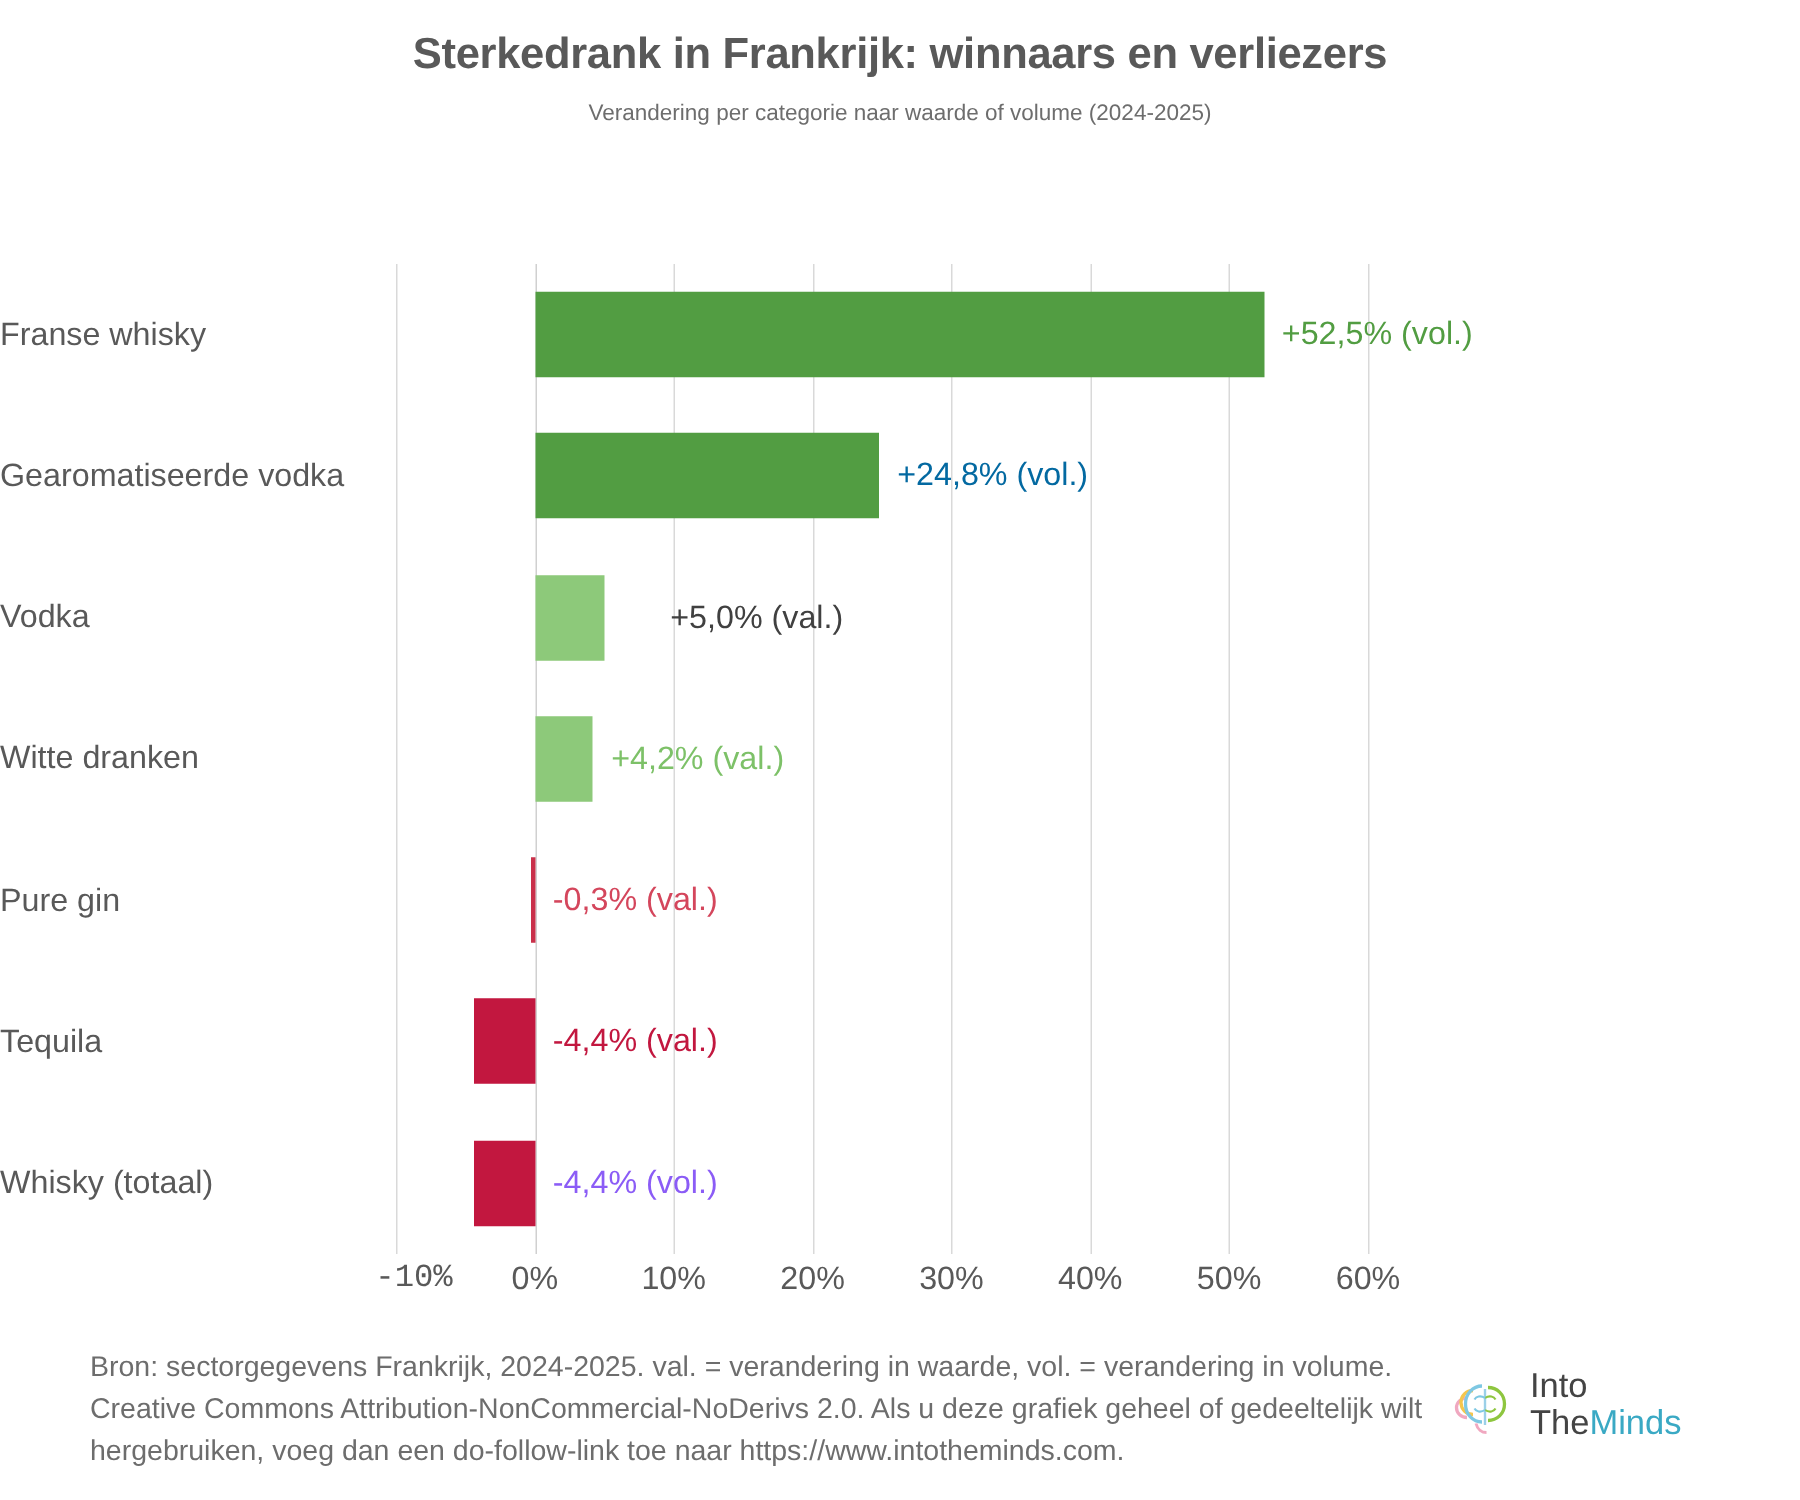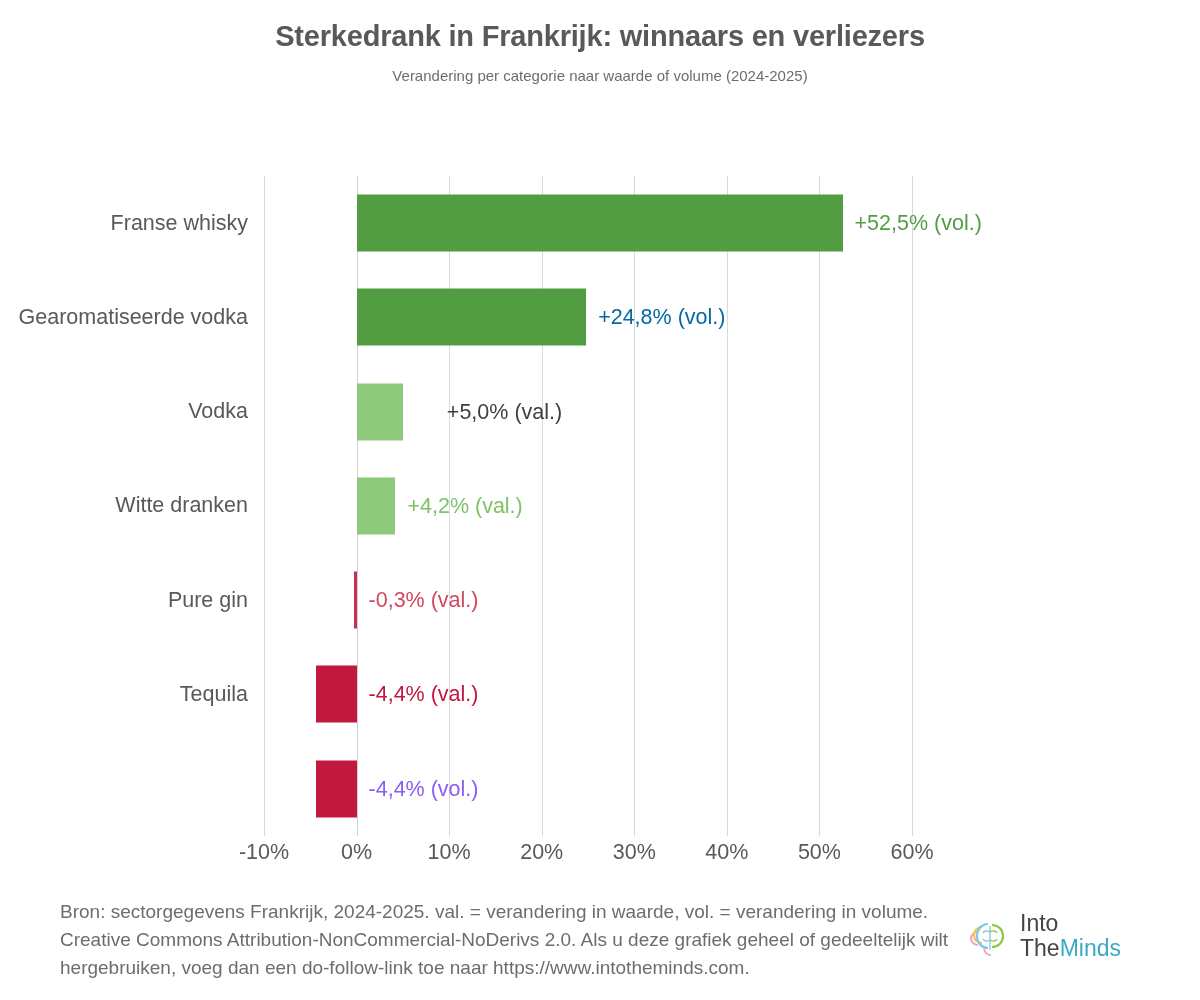--- a/index.html
+++ b/index.html
@@ -101,21 +101,21 @@
     position: absolute;
     left: 0;
     top: 176px;
     width: 252px;
     height: 660px;
   }
   .cat-row {
     height: 94.28px;
     display: flex;
     align-items: center;
-    justify-content: flex-end;
+    justify-content: flex-start;
     padding-right: 4px;
     box-sizing: border-box;
   }
   .cat-row span {
     font-size: 21.5px;
     color: #595959;
     white-space: nowrap;
   }
 
   
@@ -194,20 +194,23 @@
         <span>Vodka</span>
       </div>
     <div class="cat-row">
         <span>Witte dranken</span>
       </div>
     <div class="cat-row">
         <span>Pure gin</span>
       </div>
     <div class="cat-row">
         <span>Tequila</span>
+      </div>
+    <div class="cat-row">
+        <span>Whisky (totaal)</span>
       </div>
   </div>
 
   <div class="plot-wrap">
     <div class="plot">
       <div id="gridlines">
           <div class="gridline" style="left: 0px;"></div>
           <div class="gridline zero" style="left: 92.5714px;"></div>
           <div class="gridline" style="left: 185.143px;"></div>
           <div class="gridline" style="left: 277.714px;"></div>
@@ -243,21 +246,21 @@
           </div>
           <div class="row">
             <div class="bar" style="left: 51.84px; width: 40.7314px; background: rgb(194, 23, 63);"></div>
             <div class="bar-label" style="color: #8b5cf6; left: 104.571px;">-4,4% (vol.)</div>
           </div>
         </div>
     </div>
   </div>
 
   <div class="xaxis" id="xaxis">
-      <div class="xtick" style="left: 0px;">-10%</div>
+      <div class="xtick" style="left: 12px; font-family: Liberation Mono, monospace;">-10%</div>
       <div class="xtick" style="left: 92.5714px;">0%</div>
       <div class="xtick" style="left: 185.143px;">10%</div>
       <div class="xtick" style="left: 277.714px;">20%</div>
       <div class="xtick" style="left: 370.286px;">30%</div>
       <div class="xtick" style="left: 462.857px;">40%</div>
       <div class="xtick" style="left: 555.429px;">50%</div>
       <div class="xtick" style="left: 648px;">60%</div>
     </div>
 
   <div class="footer">

